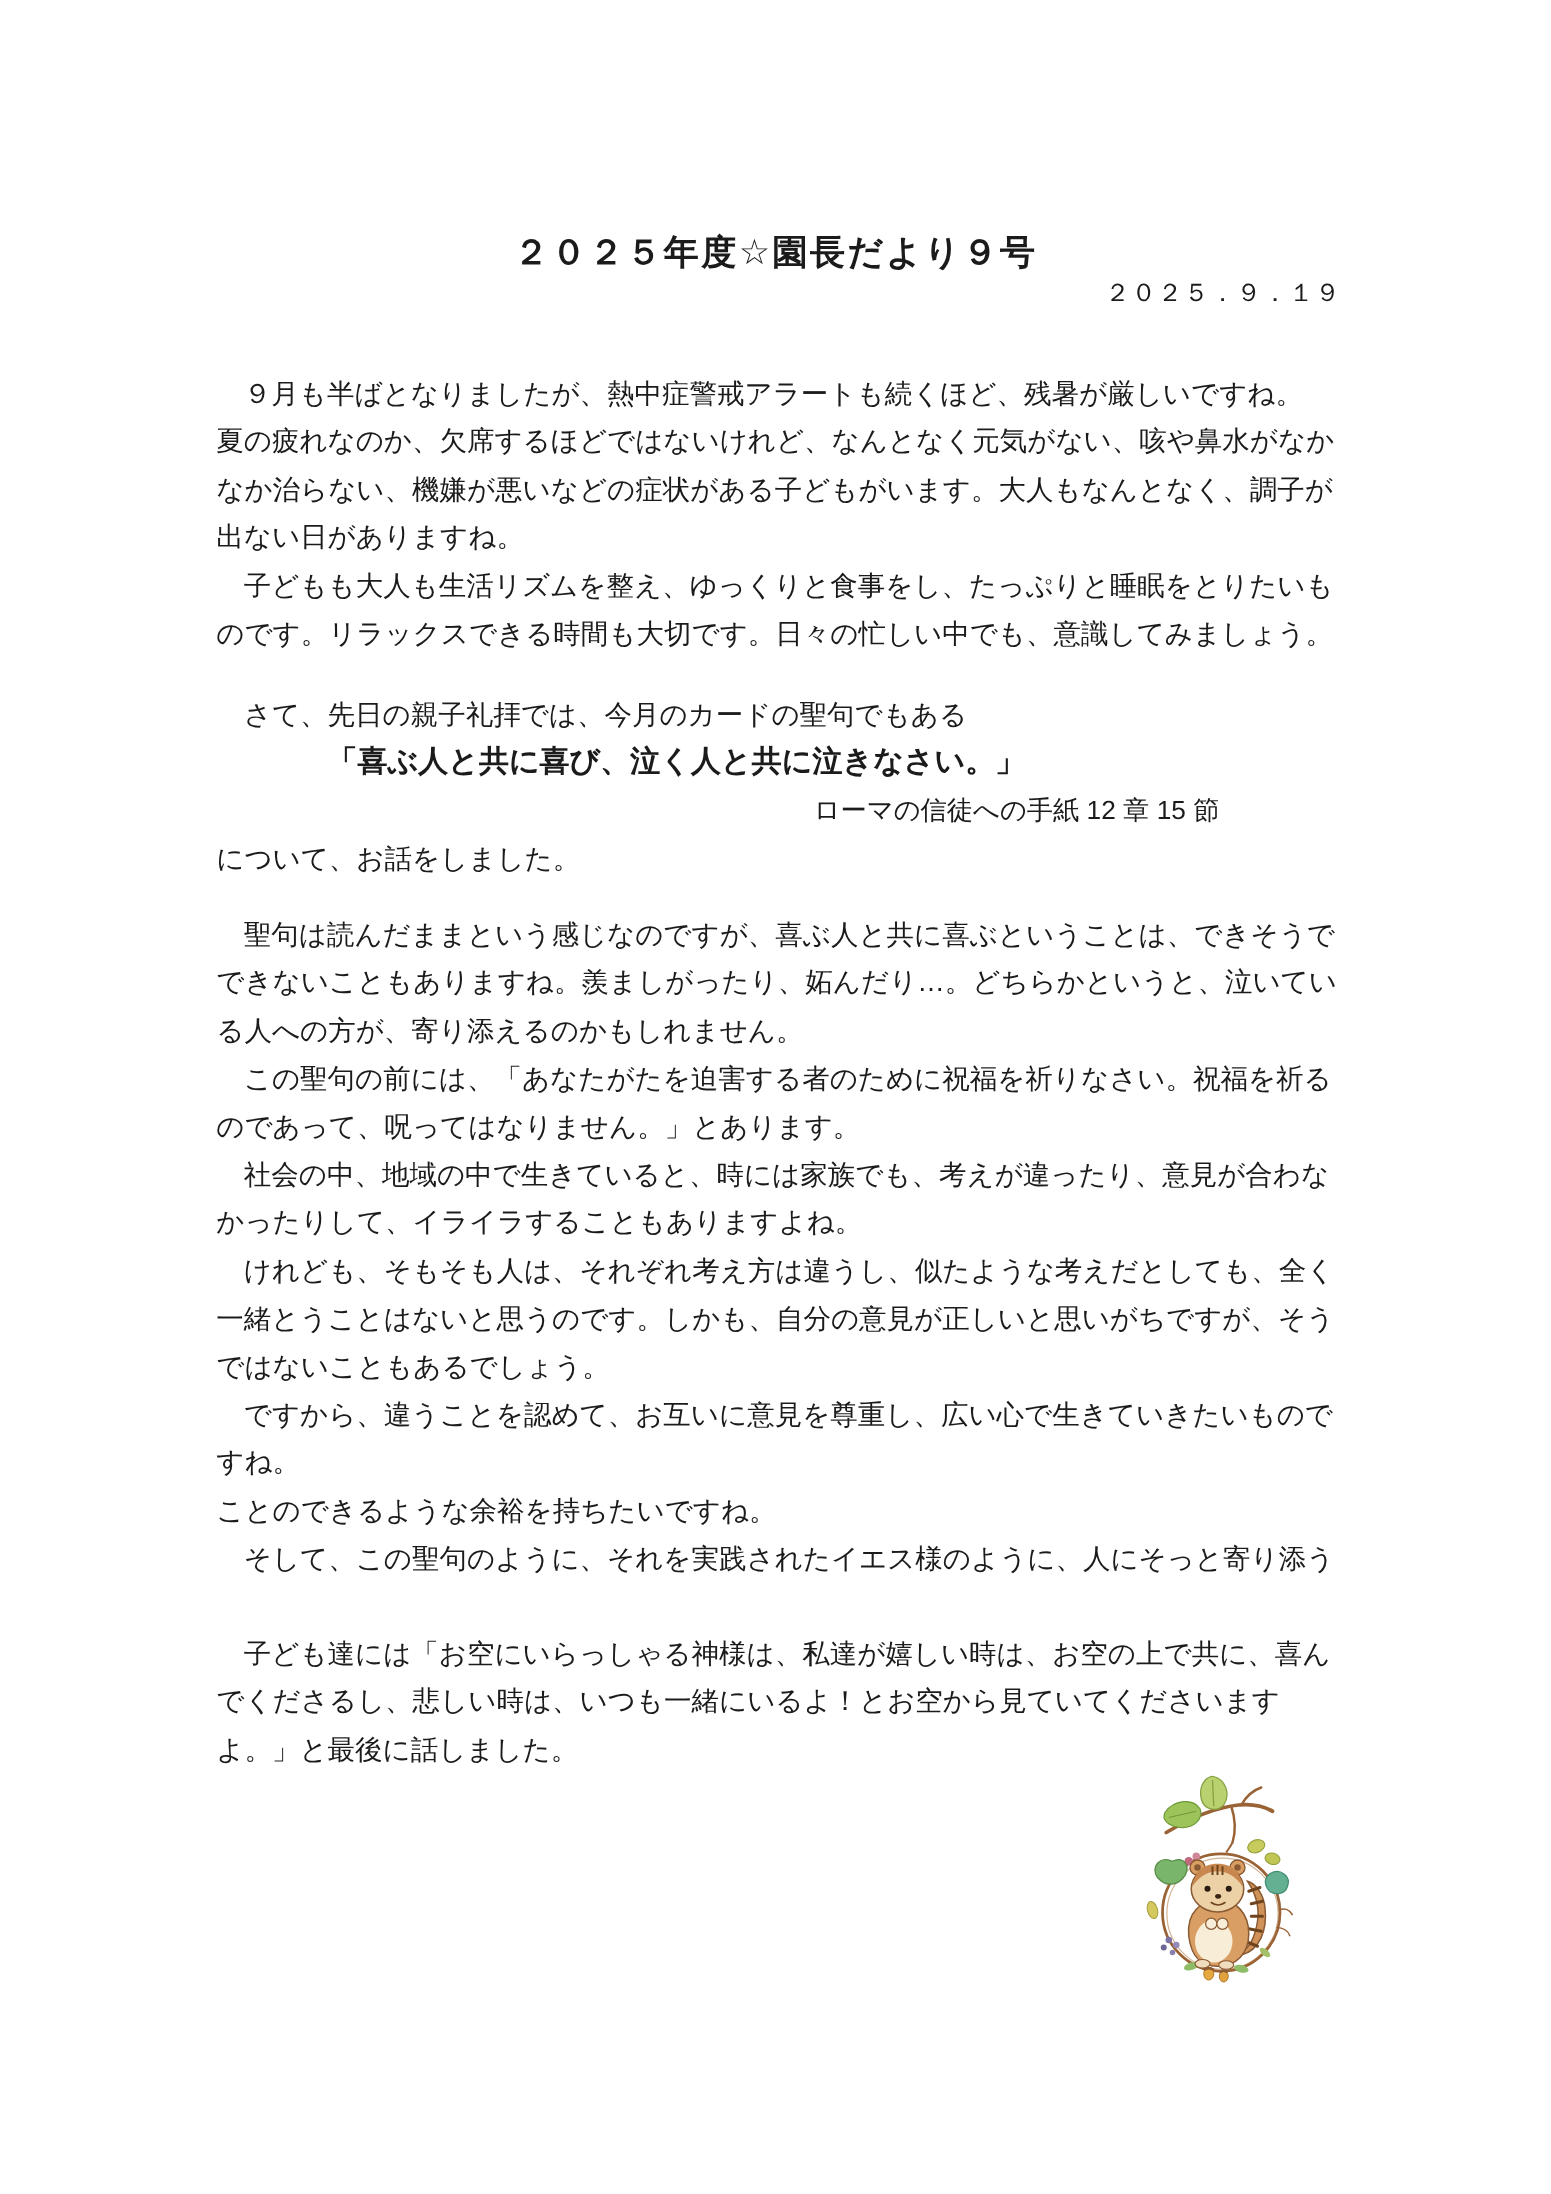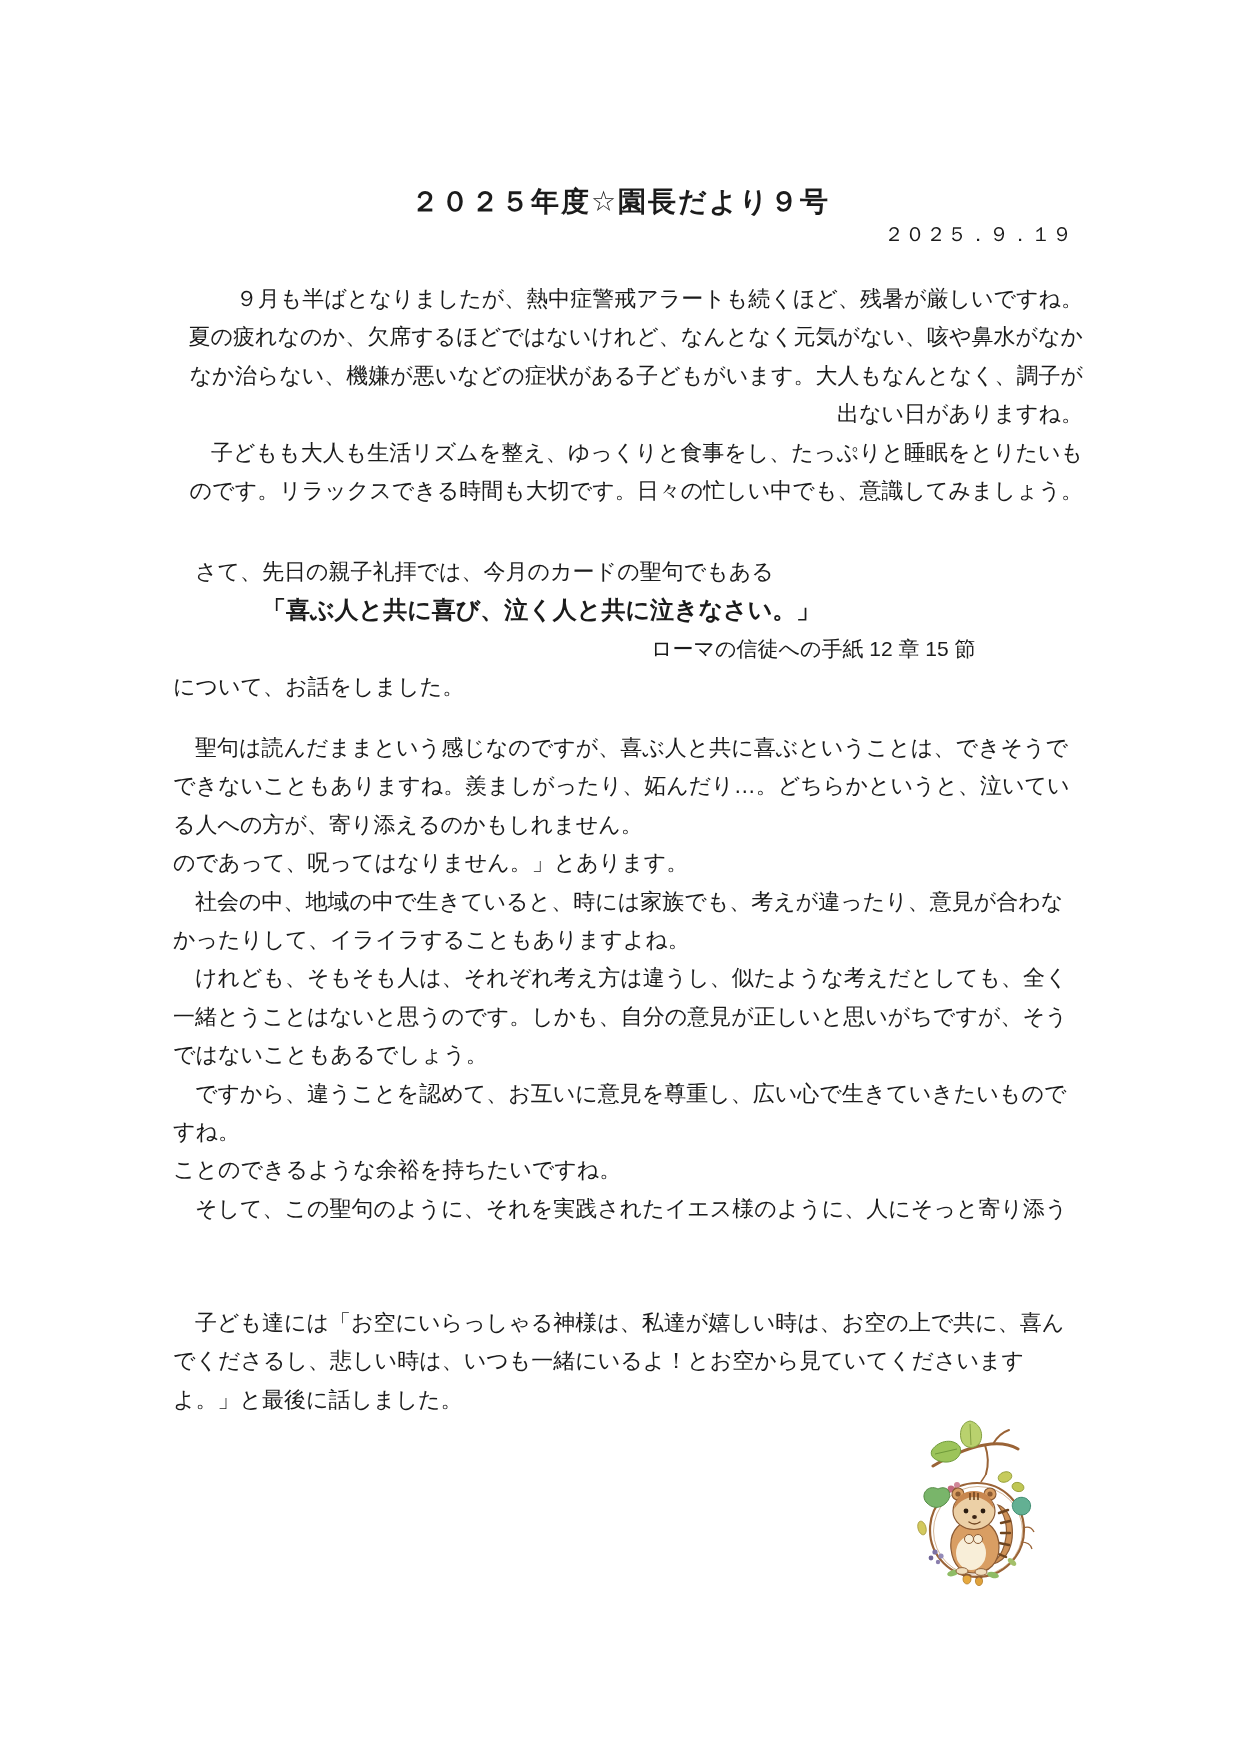--- a/index.html
+++ b/index.html
@@ -20,21 +20,21 @@
   .doc-date {
     position: absolute; top: 221px; left: 173px; width: 900px;
     text-align: right;
     font-size: 20px; letter-spacing: 1px;
     white-space: pre;
   }
   .block {
     position: absolute; left: 173px; width: 910px;
     font-size: 22px; line-height: 38.4px;
   }
-  #block-opening   { top: 280px; text-align: right; }
+  #block-opening   { top: 296px; }
   #block-verse     { top: 553px; }
   #block-sermon    { top: 729px; }
   #block-children  { top: 1304px; }
   .line { white-space: pre; height: 38.4px; }
   .line.verse {
     font-weight: 700; font-size: 24px; padding-left: 89px;
   }
   .line.ref { padding-left: 478px; font-size: 21px; }
   .illustration {
     position: absolute; left: 913px; top: 1416px;
@@ -60,20 +60,21 @@
   <div class="line">　さて、先日の親子礼拝では、今月のカードの聖句でもある</div>
   <div class="line verse">「喜ぶ人と共に喜び、泣く人と共に泣きなさい。」</div>
   <div class="line ref">ローマの信徒への手紙 12 章 15 節</div>
   <div class="line">について、お話をしました。</div>
 </div>
 
 <div class="block" id="block-sermon">
   <div class="line">　聖句は読んだままという感じなのですが、喜ぶ人と共に喜ぶということは、できそうで</div>
   <div class="line">できないこともありますね。羨ましがったり、妬んだり…。どちらかというと、泣いてい</div>
   <div class="line">る人への方が、寄り添えるのかもしれません。</div>
+  <div class="line">　この聖句の前には、「あなたがたを迫害する者のために祝福を祈りなさい。祝福を祈る</div>
   <div class="line">のであって、呪ってはなりません。」とあります。</div>
   <div class="line">　社会の中、地域の中で生きていると、時には家族でも、考えが違ったり、意見が合わな</div>
   <div class="line">かったりして、イライラすることもありますよね。</div>
   <div class="line">　けれども、そもそも人は、それぞれ考え方は違うし、似たような考えだとしても、全く</div>
   <div class="line">一緒とうことはないと思うのです。しかも、自分の意見が正しいと思いがちですが、そう</div>
   <div class="line">ではないこともあるでしょう。</div>
   <div class="line">　ですから、違うことを認めて、お互いに意見を尊重し、広い心で生きていきたいもので</div>
   <div class="line">すね。</div>
   <div class="line">ことのできるような余裕を持ちたいですね。</div>
   <div class="line">　そして、この聖句のように、それを実践されたイエス様のように、人にそっと寄り添う</div>

